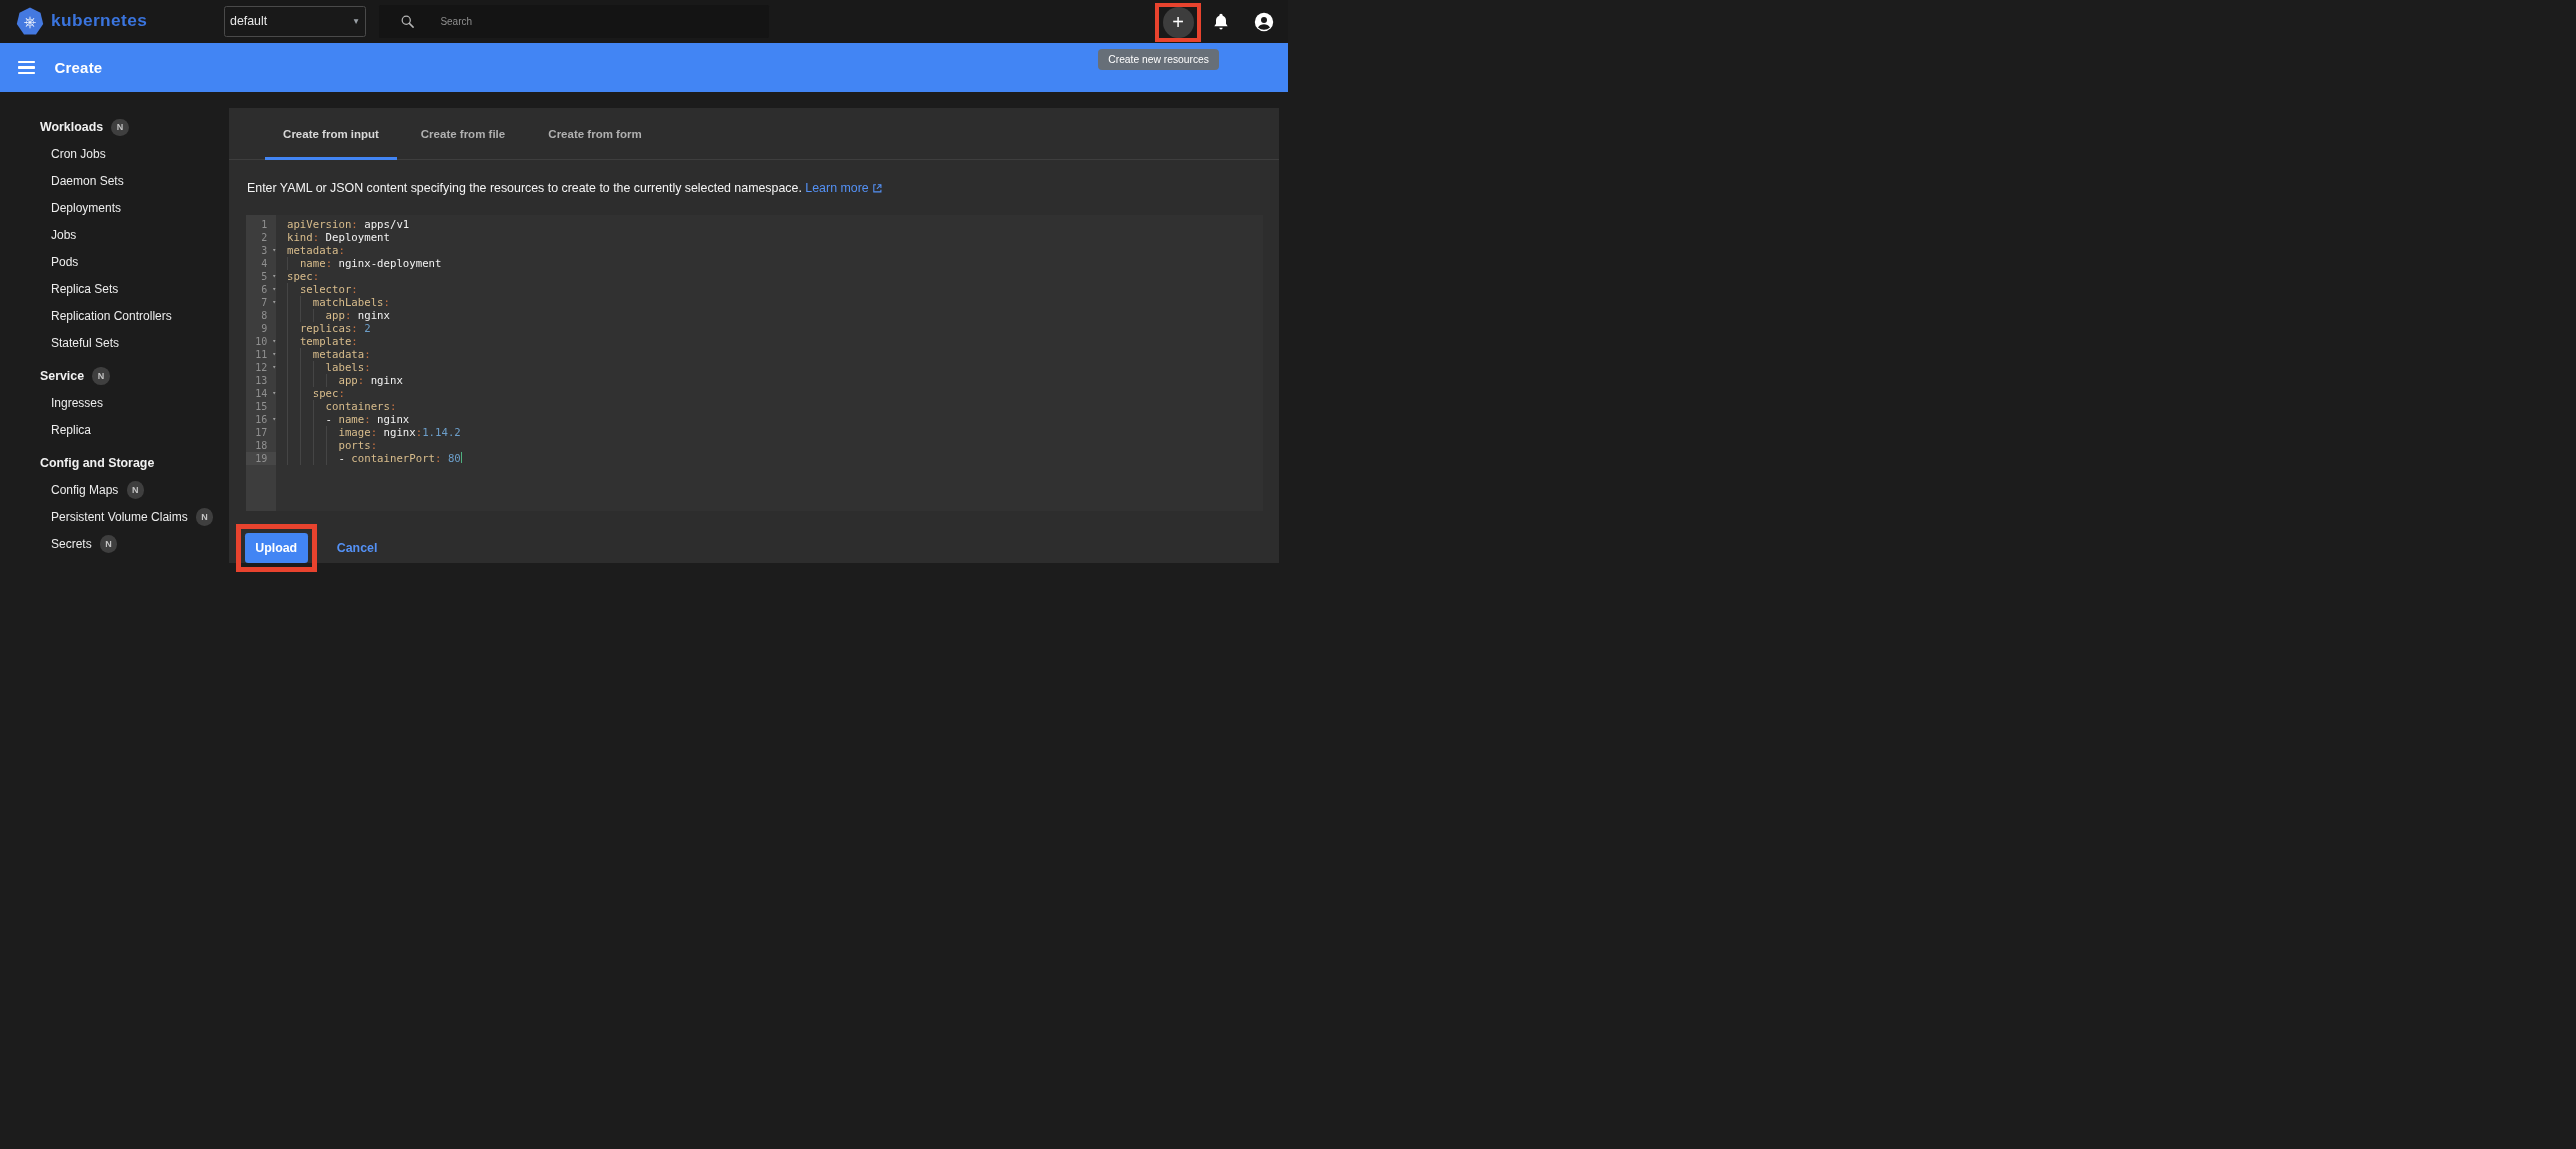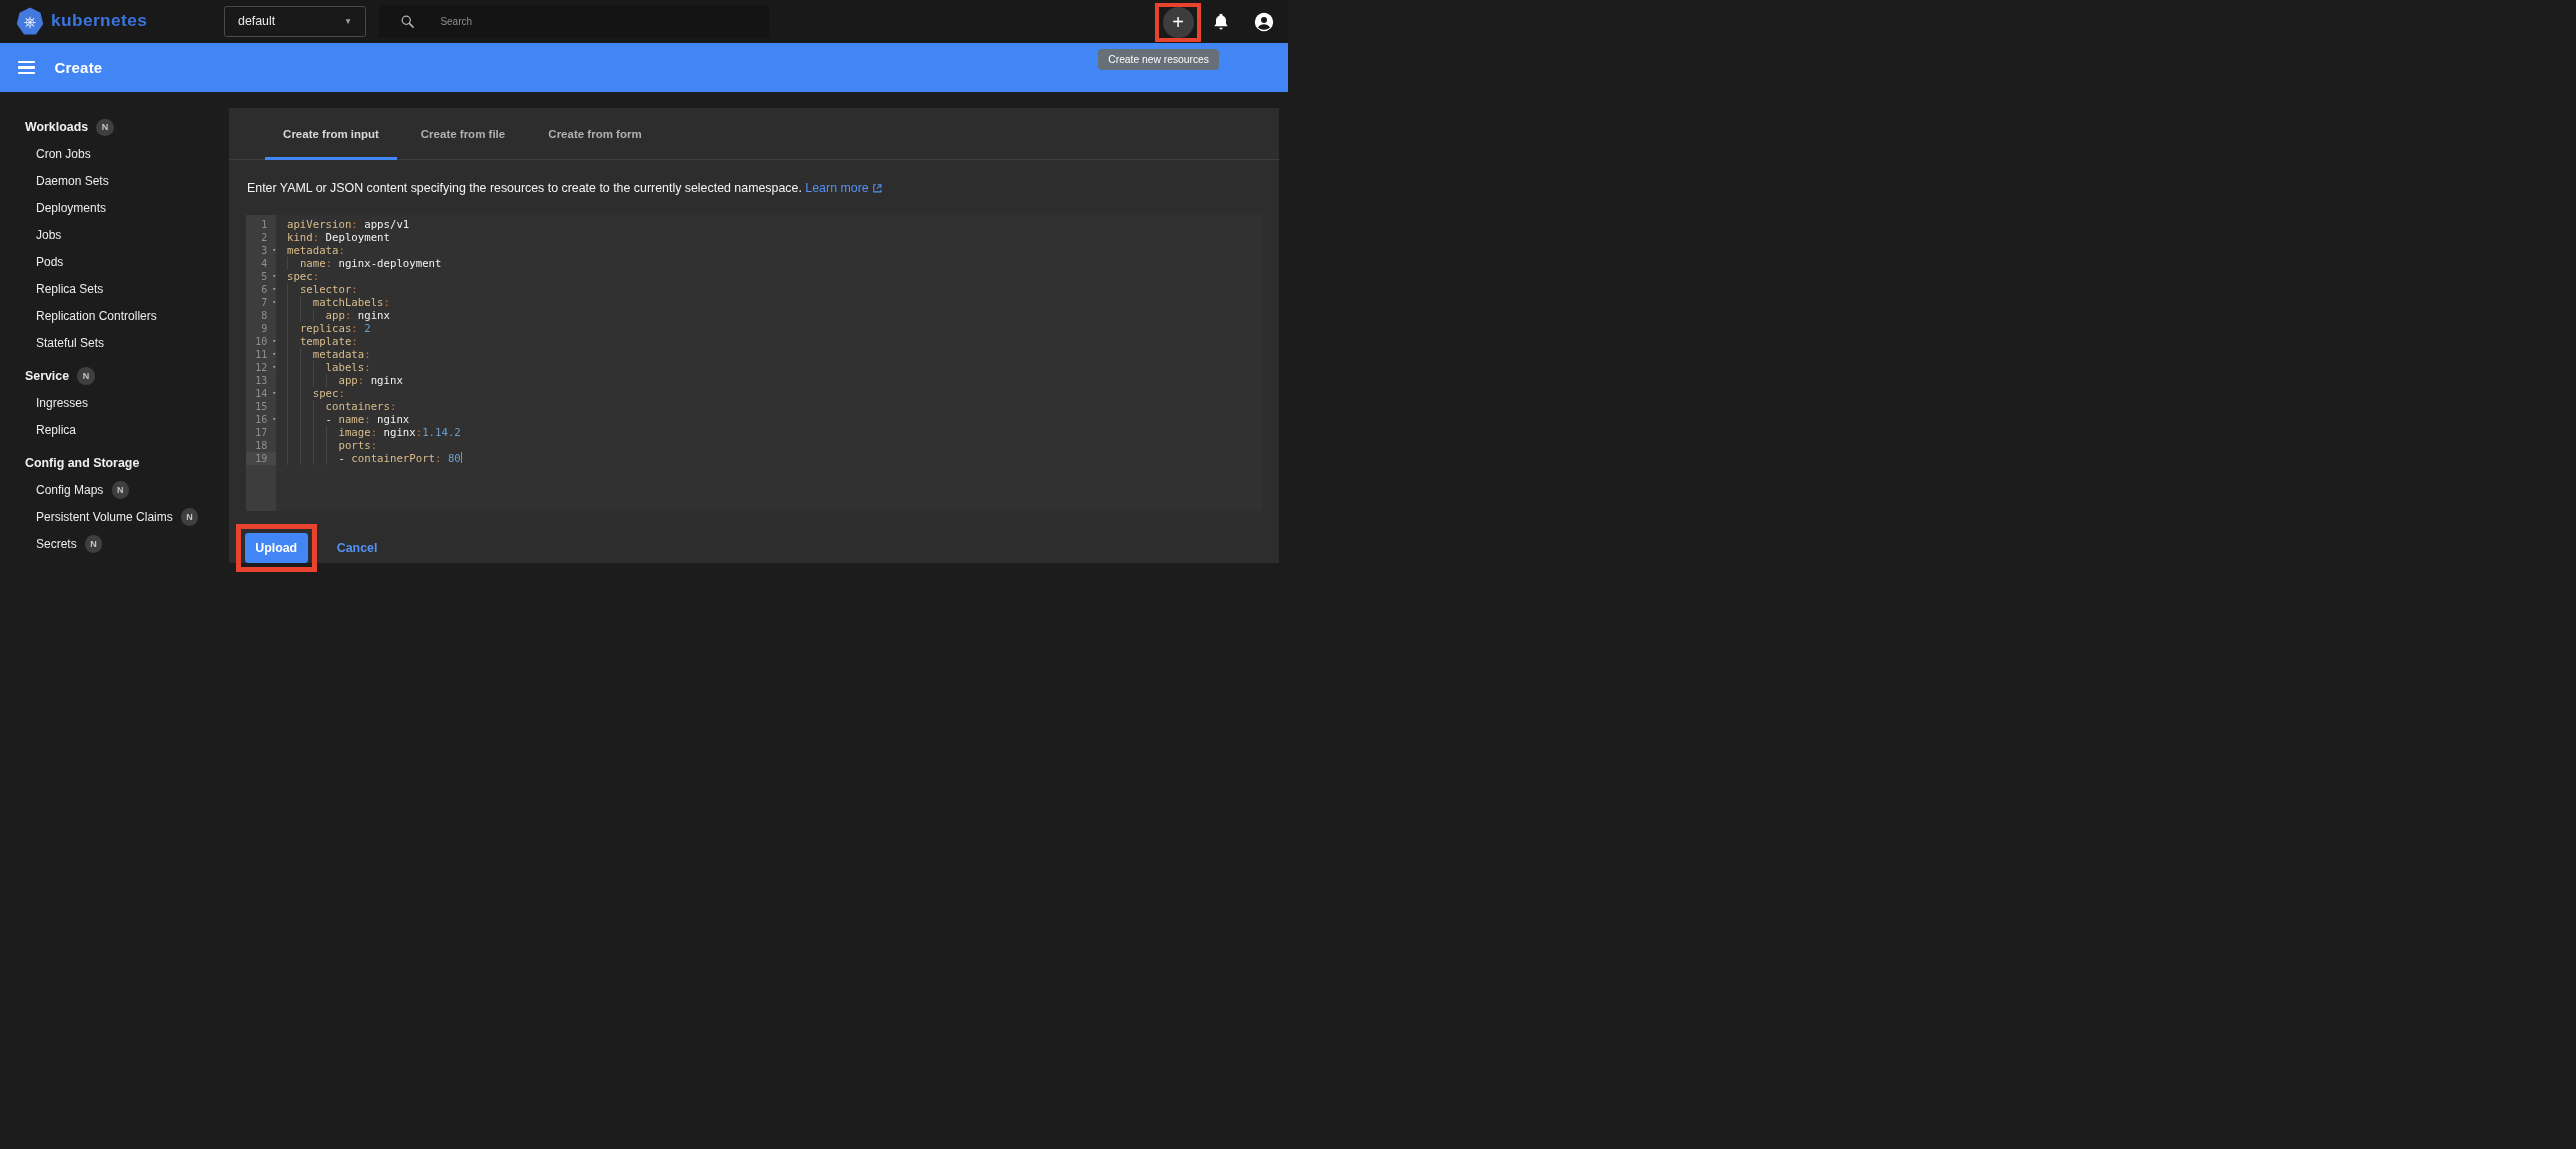--- a/index.html
+++ b/index.html
@@ -9,42 +9,42 @@
     background:#1c1c1c;
     position:relative;
     overflow:hidden;
     color:#f1f1f1;
   }
 
   
   .topbar { position:absolute; left:0; top:0; width:1288px; height:43px; background:#191919; }
   .logo { position:absolute; left:15px; top:6.6px; width:30px; height:30px; }
   .brand { position:absolute; left:51px; top:10px; font-size:17.3px; font-weight:bold; color:#3a74dd; letter-spacing:0.4px; }
-  .ns-select { position:absolute; left:224px; top:5.8px; width:142px; height:31px; border:0.8px solid #4a4a4a; border-radius:2.5px; display:flex; align-items:center; padding:0 13px; cursor:pointer; }
+  .ns-select { position:absolute; left:224px; top:5.8px; width:142px; height:31px; border:0.8px solid #4a4a4a; border-radius:2.5px; display:flex; align-items:center; padding:0 5px; cursor:pointer; }
   .ns-value { font-size:12.4px; color:#e8e8e8; flex:1; }
   .ns-caret { color:#9aa0a6; font-size:8.2px; }
   .searchbox { position:absolute; left:379px; top:5px; width:390px; height:33px; background:#141414; border-radius:1.6px; display:flex; align-items:center; }
   .search-icon { margin-left:21.4px; width:15px; height:15px; }
   .search-input { background:transparent; border:none; outline:none; color:#d0d0d0; font-size:10px; margin-left:25px; width:280px; font-family:"Liberation Sans", sans-serif; }
   .search-input::placeholder { color:#8f8f8f; }
   .redbox-add { position:absolute; left:1155px; top:2.5px; width:46px; height:39px; border:4.1px solid #e8432e; display:flex; align-items:center; justify-content:center; }
   .add-btn { width:31px; height:31px; border-radius:50%; background:#3d3d3d; color:#fff; display:flex; align-items:center; justify-content:center; font-size:20px; font-weight:300; cursor:pointer; }
   .icon-btn { position:absolute; top:11.5px; width:20px; height:20px; cursor:pointer; }
   .bell { left:1211px; }
   .avatar { left:1254px; }
 
   
   .appbar { position:absolute; left:0; top:43px; width:1288px; height:49px; background:#4285f4; display:flex; align-items:center; }
   .hamburger { margin-left:18px; width:16.5px; height:13px; display:flex; flex-direction:column; justify-content:space-between; cursor:pointer; }
   .hamburger span { display:block; height:2.1px; background:#fff; border-radius:0.8px; }
   .appbar-title { margin-left:20px; font-size:15px; font-weight:bold; color:#fff; letter-spacing:0.2px; }
   .tooltip { position:absolute; top:49px; right:69px; background:rgba(105,110,114,.96); color:#fff; font-size:10.3px; padding:5px 10px; border-radius:4.1px; white-space:nowrap; }
 
   
-  .sidebar { position:absolute; left:0; top:108px; width:229px; bottom:0; overflow:hidden; }
+  .sidebar { position:absolute; left:15px; top:108px; width:229px; bottom:0; overflow:hidden; }
   .side-section { margin-top:5.8px; }
   .side-header { height:27px; display:flex; align-items:center; gap:8.2px; padding-left:25px; font-size:12.4px; font-weight:bold; color:#f1f1f1; }
   .side-item { height:27px; display:flex; align-items:center; gap:8.2px; padding-left:36px; font-size:12px; color:#ededed; cursor:pointer; }
   .badge { width:17.3px; height:17.3px; border-radius:50%; background:#3f3f3f; color:#c5c5c5; font-size:9px; font-weight:bold; display:flex; align-items:center; justify-content:center; }
 
   
   .panel { position:absolute; left:229px; top:108px; width:1050px; height:455px; background:#2d2d2d; }
   .tabs { display:flex; height:52px; border-bottom:0.8px solid #3e3e3e;padding-left:36px; }
   .tab { width:132px; display:flex; align-items:center; justify-content:center; font-size:11.5px; font-weight:bold; color:#b0b0b0; cursor:pointer; position:relative; }
   .tab.active { color:#d8d8d8; }

